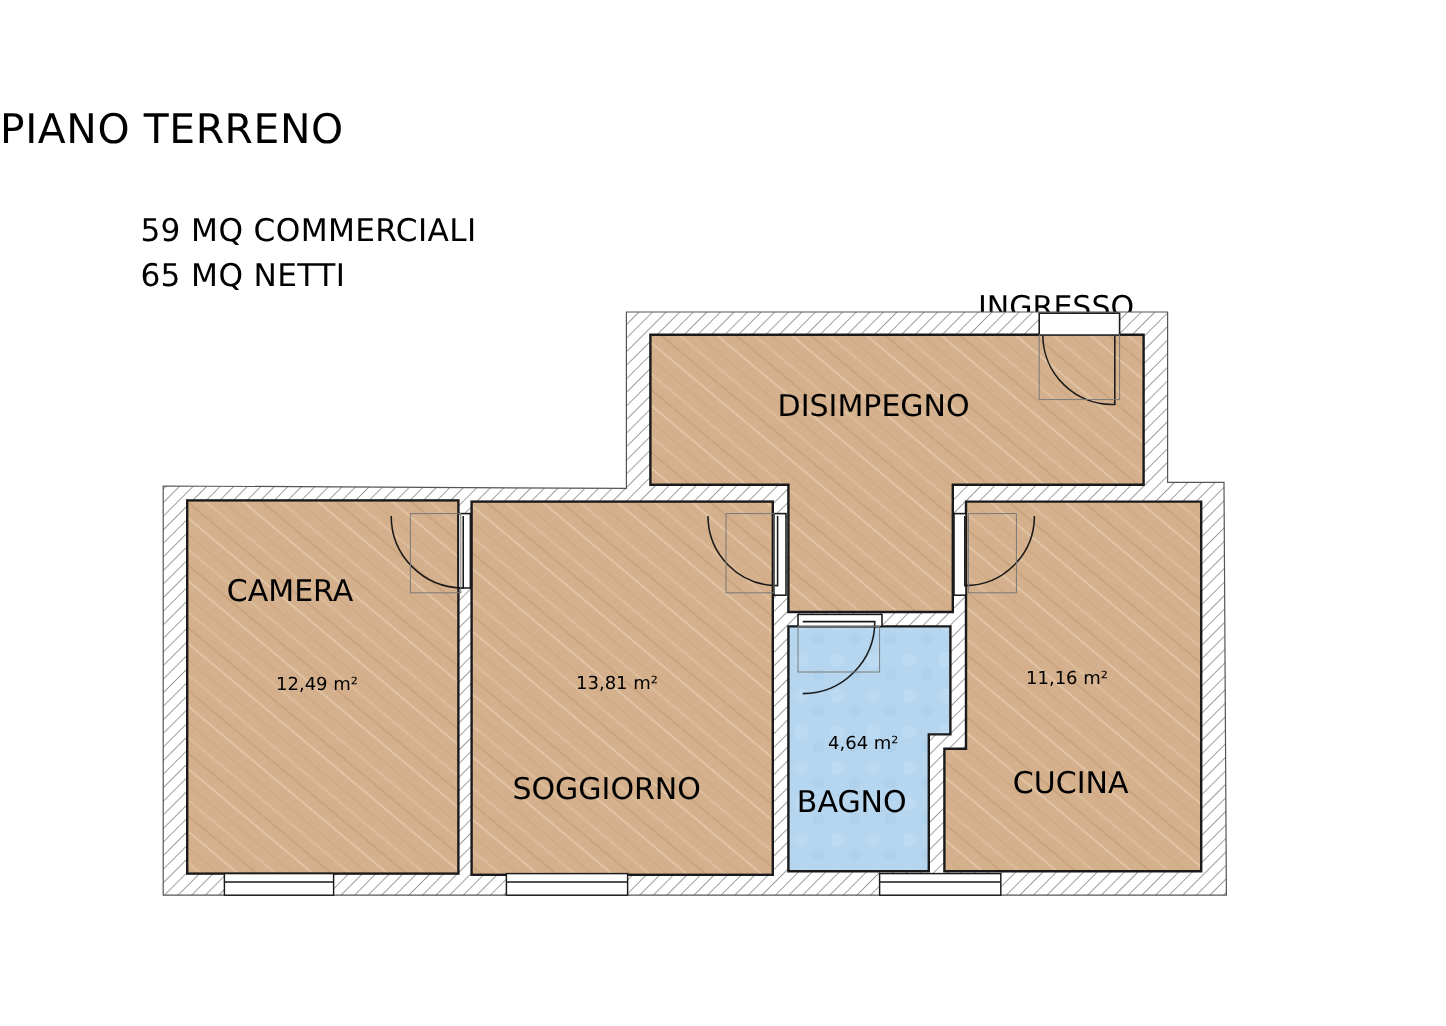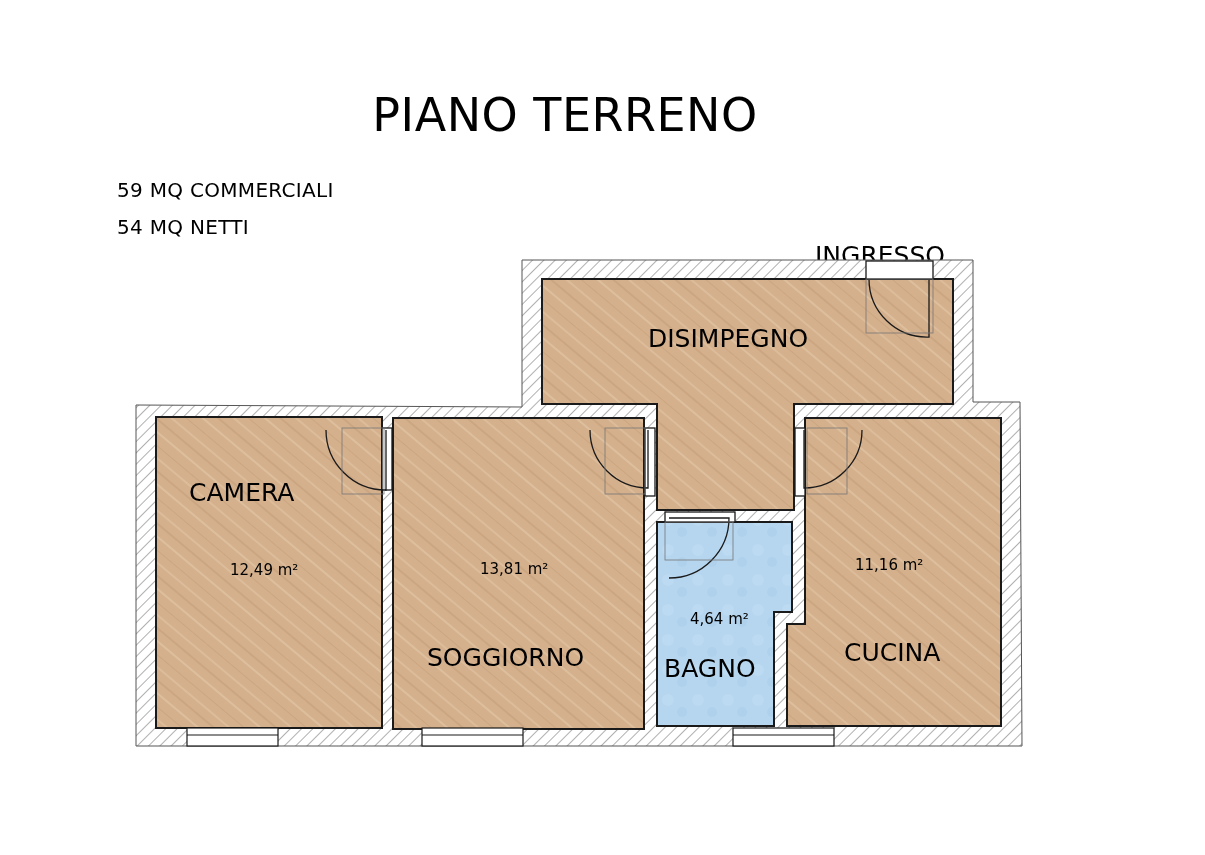--- a/index.html
+++ b/index.html
@@ -1,28 +1,28 @@
 <!DOCTYPE html>
 <html><head>
 <meta charset="utf-8">
 <style>
   html, body { margin:0; padding:0; background:#ffffff; }
   body { width:1205px; height:855px; position:relative; overflow:hidden; font-family:"DejaVu Sans", sans-serif; color:#000; }
-  .title { position:absolute; left:0; top:88px; width:1130px; text-align:center; font-size:46px; letter-spacing:0.5px; }
-  .sub { position:absolute; left:117px; font-size:20px; letter-spacing:0.3px; }
+  .title { position:absolute; left:0; top:88px; width:1130px; text-align:left; font-size:34px; letter-spacing:0.5px; }
+  .sub { position:absolute; left:117px; font-size:26px; letter-spacing:0.3px; }
   .ingresso { position:absolute; left:815px; top:203px; font-size:25px;margin-top:38px; }
   svg { position:absolute; left:0; top:0; }
   .lbl { font-family:"DejaVu Sans", sans-serif; fill:#000; }
 </style>
 </head>
 <body>
 
 <div class="title">PIANO TERRENO</div>
 <div class="sub" style="top:178px;">59 MQ COMMERCIALI</div>
-<div class="sub" style="top:215px;">54 MQ NETTI</div>
+<div class="sub" style="top:215px;">65 MQ NETTI</div>
 <div class="ingresso">INGRESSO</div>
 
 <svg width="1205" height="855" viewBox="0 0 1205 855">
   <defs>
     <pattern id="hatch" width="8" height="8" patternUnits="userSpaceOnUse" patternTransform="rotate(45)">
       <rect width="8" height="8" fill="#ffffff"></rect>
       <line x1="0" y1="0" x2="0" y2="8" stroke="#7a7a7a" stroke-width="1.2"></line>
     </pattern>
     <pattern id="wood" width="40" height="40" patternUnits="userSpaceOnUse" patternTransform="rotate(40)">
       <rect width="40" height="40" fill="#d4b08c"></rect>

